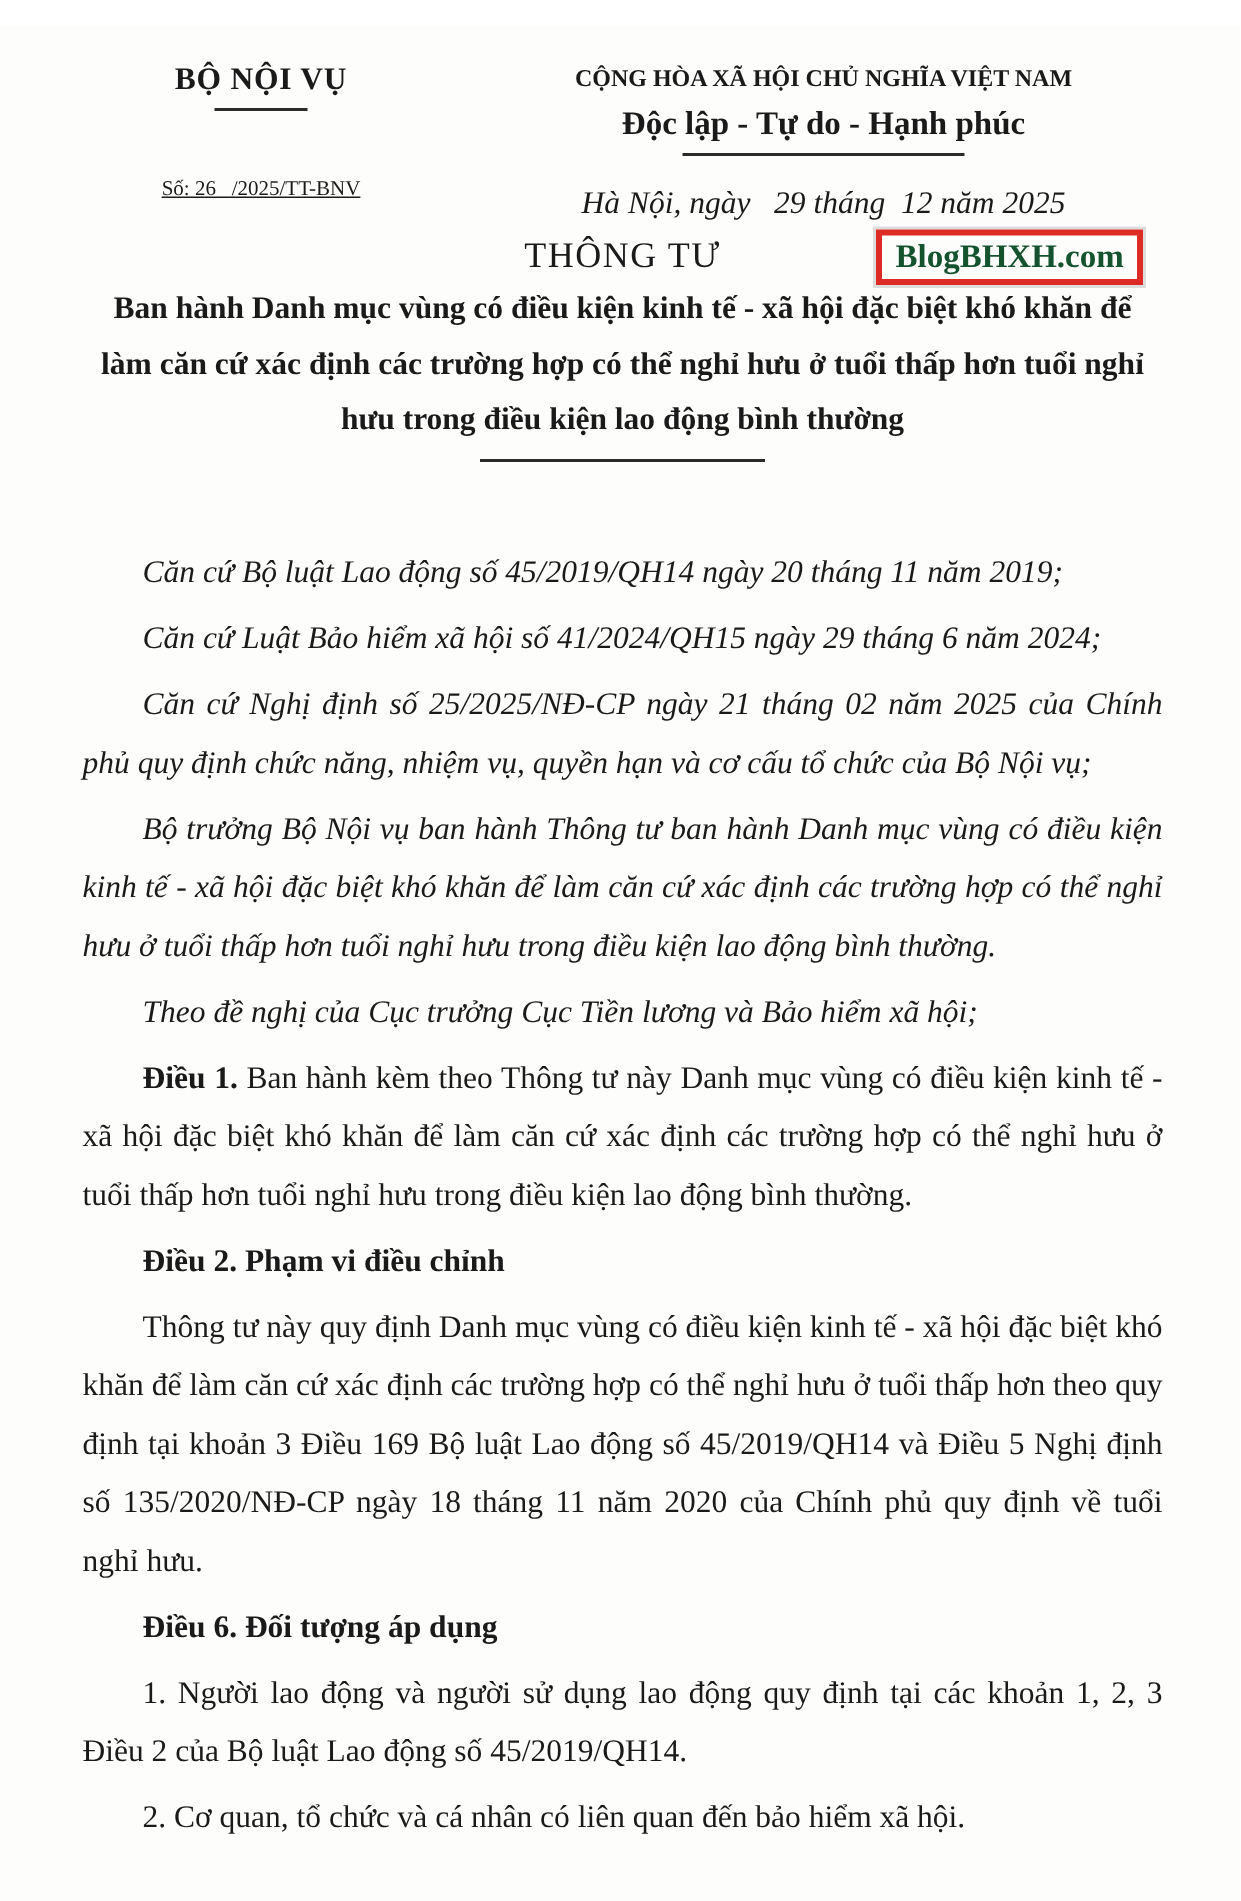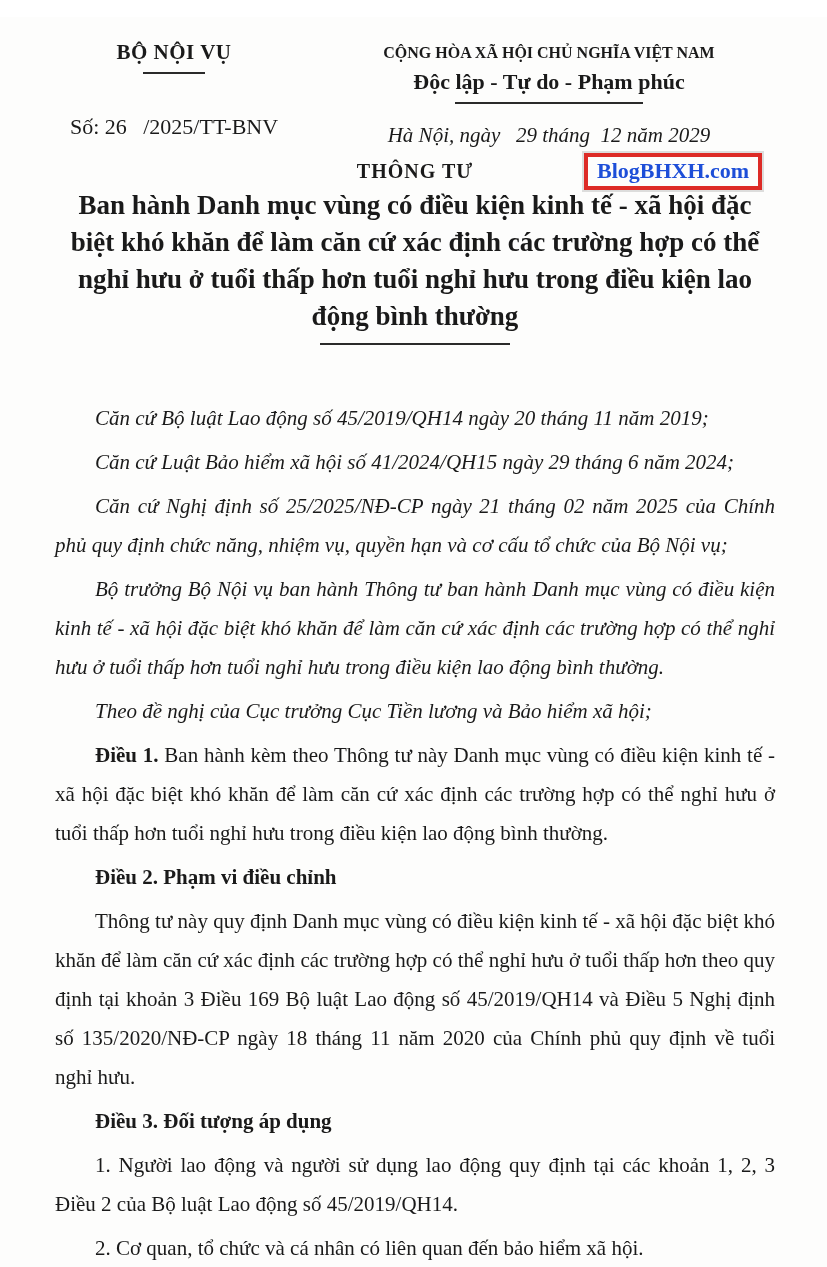--- a/index.html
+++ b/index.html
@@ -39,23 +39,24 @@
   .rule {
     height: 0;
     border-top: 2px solid #2a2a2a;
   }
   .rule-org {
     width: 62px;
     margin: 7px auto 0;
   }
   .doc-number {
     margin-top: 40px;
-    font-size: 22px;
+    font-size: 14px;
     line-height: 26px;
     white-space: pre-wrap;
+    text-decoration: underline;
   }
   .header-right {
     width: 452px;
     text-align: center;
     flex: 0 0 auto;
   }
   .motto1 {
     font-weight: bold;
     font-size: 16px;
     line-height: 27px;
@@ -81,38 +82,38 @@
   
   .badge {
     position: absolute;
     top: 136px;
     left: 584px;
     border: 4px solid #dd2b26;
     box-shadow: 0 0 0 2px rgba(160,160,160,0.35);
     padding: 1px 9px 2px;
     font-weight: bold;
     font-size: 22px;
-    color: #1d4ed8;
+    color: #14532d;
     background: #fdfdfc;
     line-height: 26px;
   }
   
   .title-block {
     text-align: center;
     margin-top: 8px;
   }
   .doc-type {
-    font-weight: bold;
-    font-size: 20px;
+    font-weight: normal;
+    font-size: 24px;
     line-height: 30px;
     letter-spacing: 1px;
   }
   .subject {
     font-weight: bold;
-    font-size: 27px;
+    font-size: 21px;
     line-height: 37px;
     max-width: 715px;
     margin: 1px auto 0;
   }
   .rule-title {
     width: 190px;
     margin: 8px auto 0;
   }
   
   .doc-body {
@@ -135,41 +136,41 @@
 <div class="page">
 
   <header class="doc-header">
     <div class="header-left">
       <div class="org">BỘ NỘI VỤ</div>
       <div class="rule rule-org"></div>
       <div class="doc-number">Số: 26   /2025/TT-BNV</div>
     </div>
     <div class="header-right">
       <div class="motto1">CỘNG HÒA XÃ HỘI CHỦ NGHĨA VIỆT NAM</div>
-      <div class="motto2">Độc lập - Tự do - Phạm phúc</div>
+      <div class="motto2">Độc lập - Tự do - Hạnh phúc</div>
       <div class="rule rule-motto"></div>
-      <div class="place-date">Hà Nội, ngày   29 tháng  12 năm 2029</div>
+      <div class="place-date">Hà Nội, ngày   29 tháng  12 năm 2025</div>
     </div>
   </header>
 
   <div class="badge">BlogBHXH.com</div>
 
   <section class="title-block">
     <div class="doc-type">THÔNG TƯ</div>
     <div class="subject">Ban hành Danh mục vùng có điều kiện kinh tế - xã hội đặc biệt khó khăn để làm căn cứ xác định các trường hợp có thể nghỉ hưu ở tuổi thấp hơn tuổi nghỉ hưu trong điều kiện lao động bình thường</div>
     <div class="rule rule-title"></div>
   </section>
 
   <main class="doc-body">
     <p class="para italic">Căn cứ Bộ luật Lao động số 45/2019/QH14 ngày 20 tháng 11 năm 2019;</p>
     <p class="para italic">Căn cứ Luật Bảo hiểm xã hội số 41/2024/QH15 ngày 29 tháng 6 năm 2024;</p>
     <p class="para italic">Căn cứ Nghị định số 25/2025/NĐ-CP ngày 21 tháng 02 năm 2025 của Chính phủ quy định chức năng, nhiệm vụ, quyền hạn và cơ cấu tổ chức của Bộ Nội vụ;</p>
     <p class="para italic">Bộ trưởng Bộ Nội vụ ban hành Thông tư ban hành Danh mục vùng có điều kiện kinh tế - xã hội đặc biệt khó khăn để làm căn cứ xác định các trường hợp có thể nghỉ hưu ở tuổi thấp hơn tuổi nghỉ hưu trong điều kiện lao động bình thường.</p>
     <p class="para italic">Theo đề nghị của Cục trưởng Cục Tiền lương và Bảo hiểm xã hội;</p>
     <p class="para"><span class="lead">Điều 1.</span><span> Ban hành kèm theo Thông tư này Danh mục vùng có điều kiện kinh tế - xã hội đặc biệt khó khăn để làm căn cứ xác định các trường hợp có thể nghỉ hưu ở tuổi thấp hơn tuổi nghỉ hưu trong điều kiện lao động bình thường.</span></p>
     <p class="para heading">Điều 2. Phạm vi điều chỉnh</p>
     <p class="para">Thông tư này quy định Danh mục vùng có điều kiện kinh tế - xã hội đặc biệt khó khăn để làm căn cứ xác định các trường hợp có thể nghỉ hưu ở tuổi thấp hơn theo quy định tại khoản 3 Điều 169 Bộ luật Lao động số 45/2019/QH14 và Điều 5 Nghị định số 135/2020/NĐ-CP ngày 18 tháng 11 năm 2020 của Chính phủ quy định về tuổi nghỉ hưu.</p>
-    <p class="para heading">Điều 3. Đối tượng áp dụng</p>
+    <p class="para heading">Điều 6. Đối tượng áp dụng</p>
     <p class="para">1. Người lao động và người sử dụng lao động quy định tại các khoản 1, 2, 3 Điều 2 của Bộ luật Lao động số 45/2019/QH14.</p>
     <p class="para">2. Cơ quan, tổ chức và cá nhân có liên quan đến bảo hiểm xã hội.</p>
   </main>
 
 </div>
 
 </body></html>

